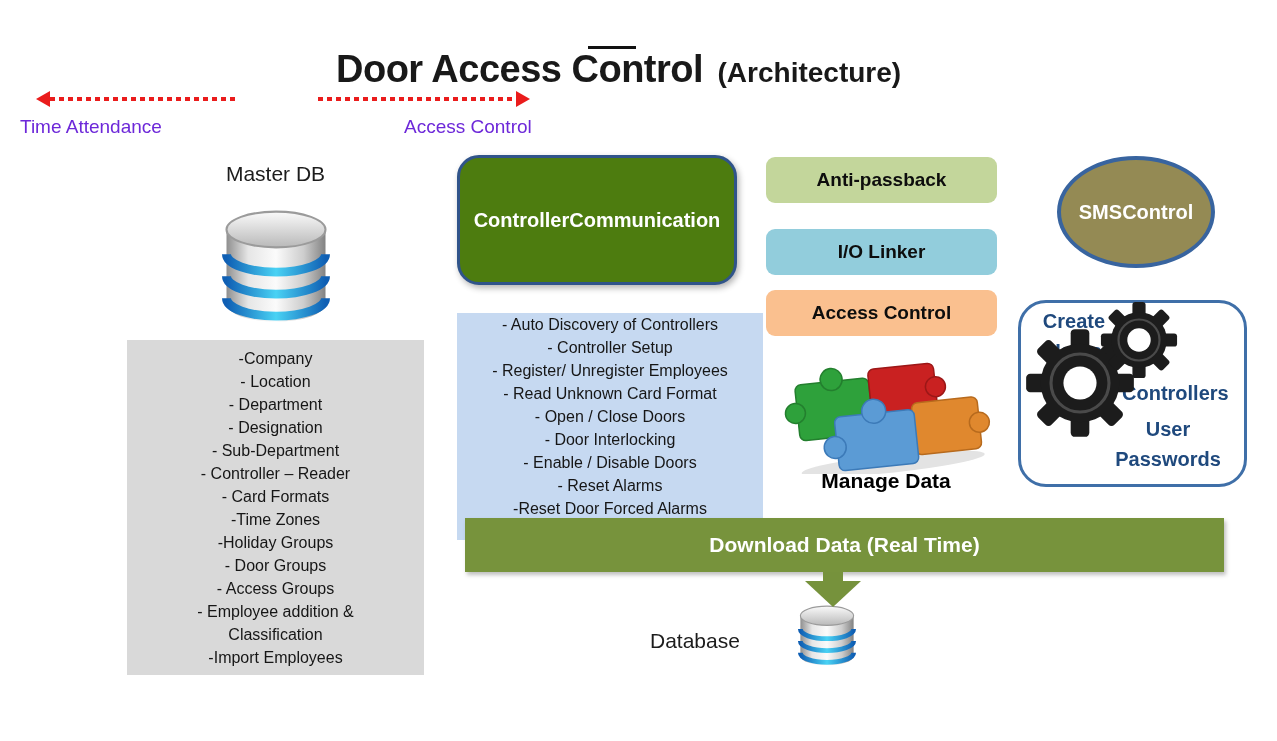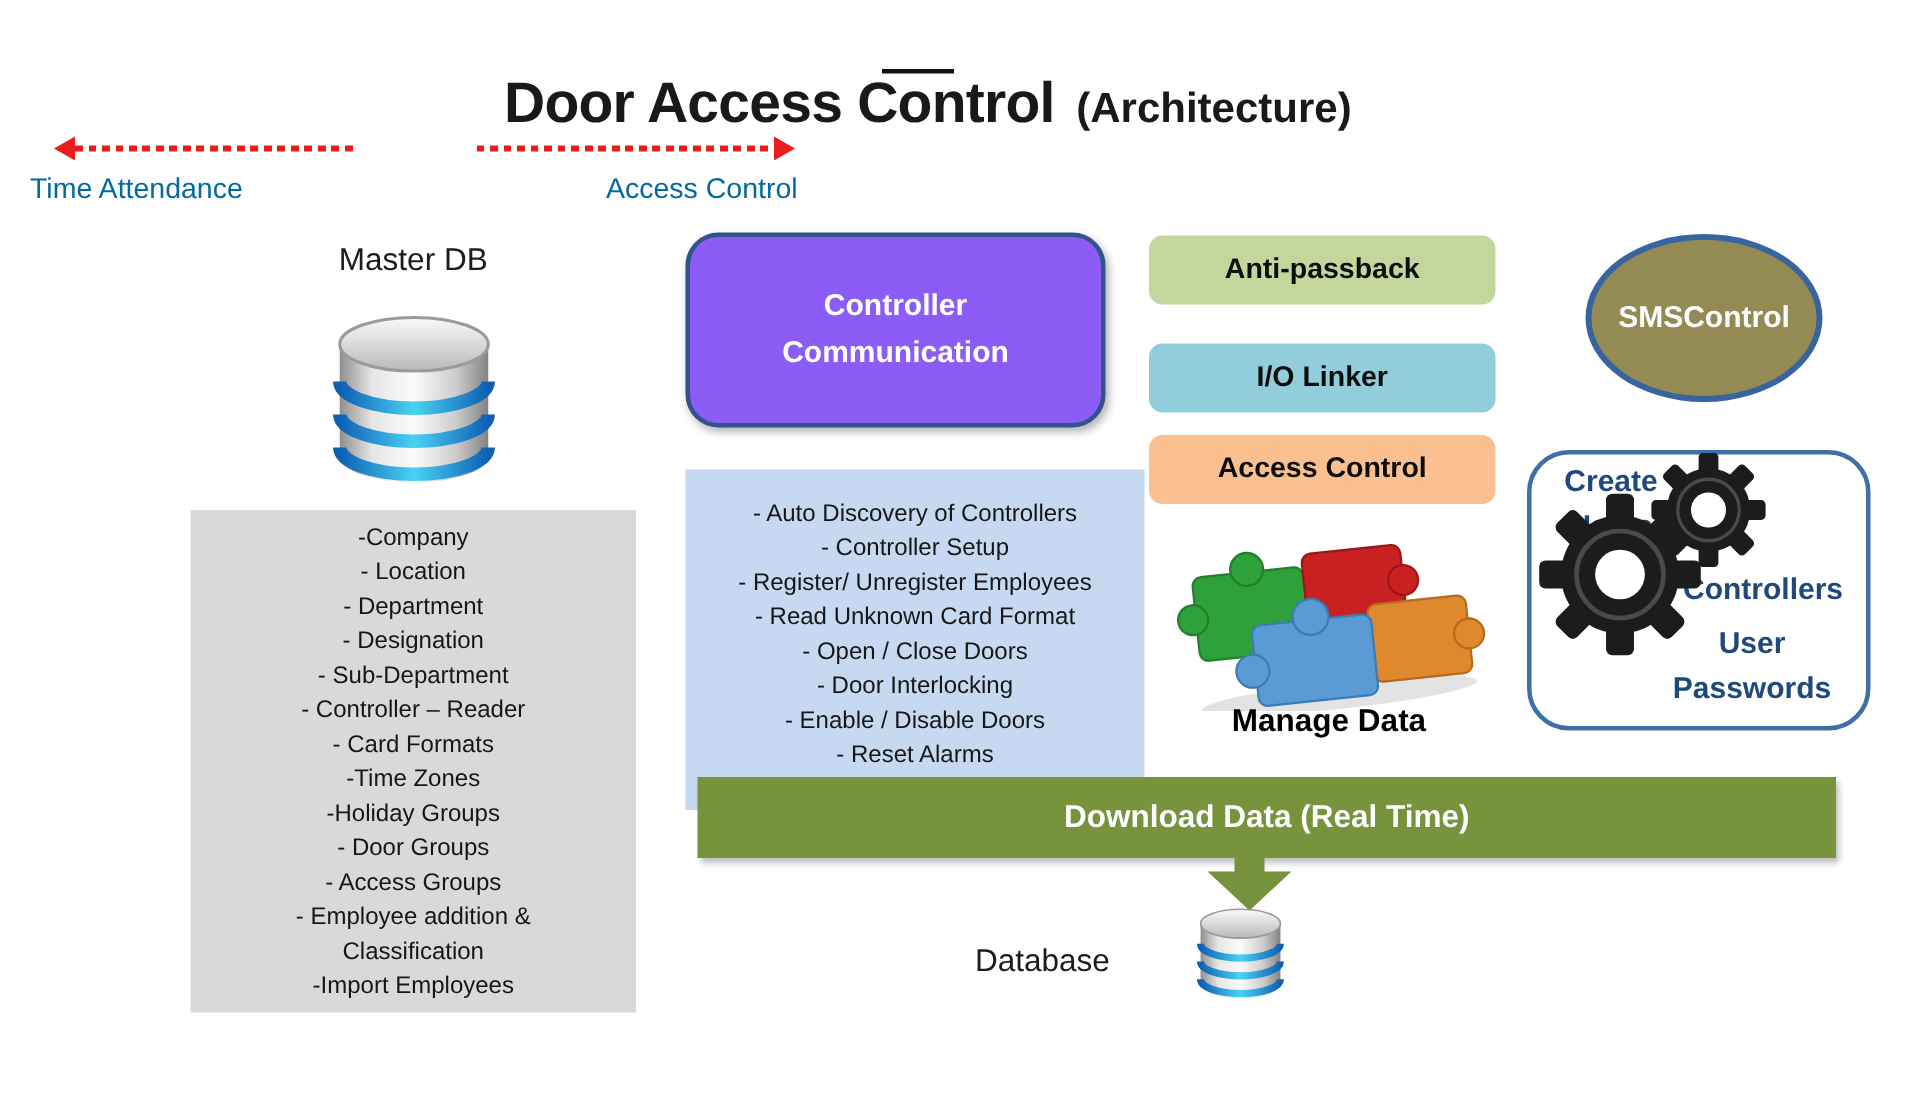--- a/index.html
+++ b/index.html
@@ -11,40 +11,40 @@
   .title-main { font-size:38px; font-weight:bold; color:#191919; letter-spacing:-0.5px; }
   .title-sub  { font-size:28px; font-weight:bold; color:#191919; margin-left:10px; }
   .title-overline { position:absolute; left:588px; top:46px; width:48px; height:3px; background:#111; }
 
   
   .dot-line { position:absolute; height:4px;
     background:repeating-linear-gradient(90deg,#ea1c1c 0 5px,transparent 5px 9px); }
   .arrow-head { position:absolute; width:0; height:0; }
   .arrow-head.left  { border-top:8px solid transparent; border-bottom:8px solid transparent; border-right:14px solid #ea1c1c; }
   .arrow-head.right { border-top:8px solid transparent; border-bottom:8px solid transparent; border-left:14px solid #ea1c1c; }
-  .legend-label { position:absolute; color:#0369a1; font-size:19px; }
+  .legend-label { position:absolute; color:#6d28d9; font-size:19px; }
 
   
   .masterdb-label { position:absolute; left:127px; top:162px; width:297px; text-align:center;
     font-size:21px; color:#1c1c1c; }
   .db-big   { position:absolute; left:207px; top:202px; width:138px; height:132px; }
   .db-small { position:absolute; left:790px; top:601px; width:74px; height:71px; }
 
   
   .gray-box { position:absolute; left:127px; top:340px; width:297px; height:335px;
     background:#d9d9d9; padding:7px 28px 0; text-align:center; font-size:16px;
     line-height:23px; color:#161616; z-index:1; }
   .blue-list-box { position:absolute; left:457px; top:313px; width:306px; height:227px;
-    background:#c6d9f1; padding:18px 6px 0; text-align:center; font-size:16px;
+    background:#c6d9f1; padding:0 6px 0; text-align:center; font-size:16px;
     line-height:23px; color:#161616; z-index:1; }
 
   
   .cc-box { position:absolute; left:457px; top:155px; width:280px; height:130px;
-    background:#8b5cf6; border:3px solid #30548a; border-radius:22px;
-    display:flex; flex-direction:column; align-items:center; justify-content:center;
+    background:#4d7c0f; border:3px solid #30548a; border-radius:22px;
+    display:flex; flex-direction:row; align-items:center; justify-content:center;
     color:#fff; font-size:20px; font-weight:bold; line-height:1.55;
     box-shadow:2px 3px 6px rgba(0,0,0,0.3); }
 
   
   .pill { position:absolute; left:766px; width:231px; height:46px; border-radius:9px;
     display:flex; align-items:center; justify-content:center;
     font-size:19px; font-weight:bold; color:#0d0d0d; }
   .pill-green  { top:157px; background:#c3d69b; }
   .pill-blue   { top:229px; background:#92cddc; }
   .pill-orange { top:290px; background:#fac08f; }

